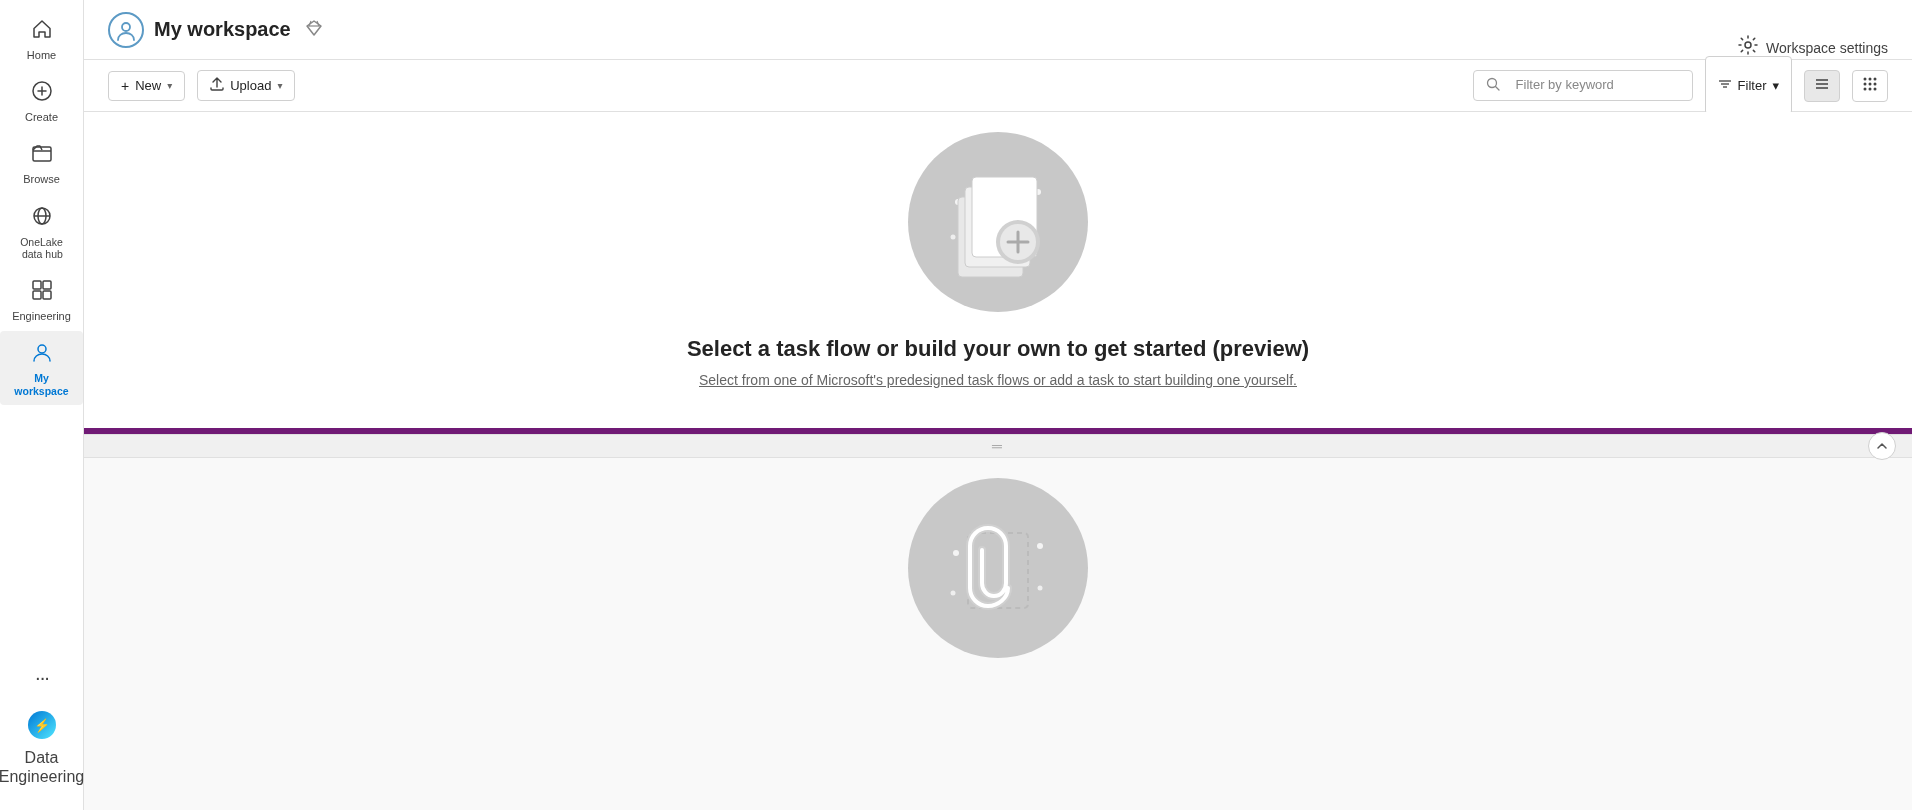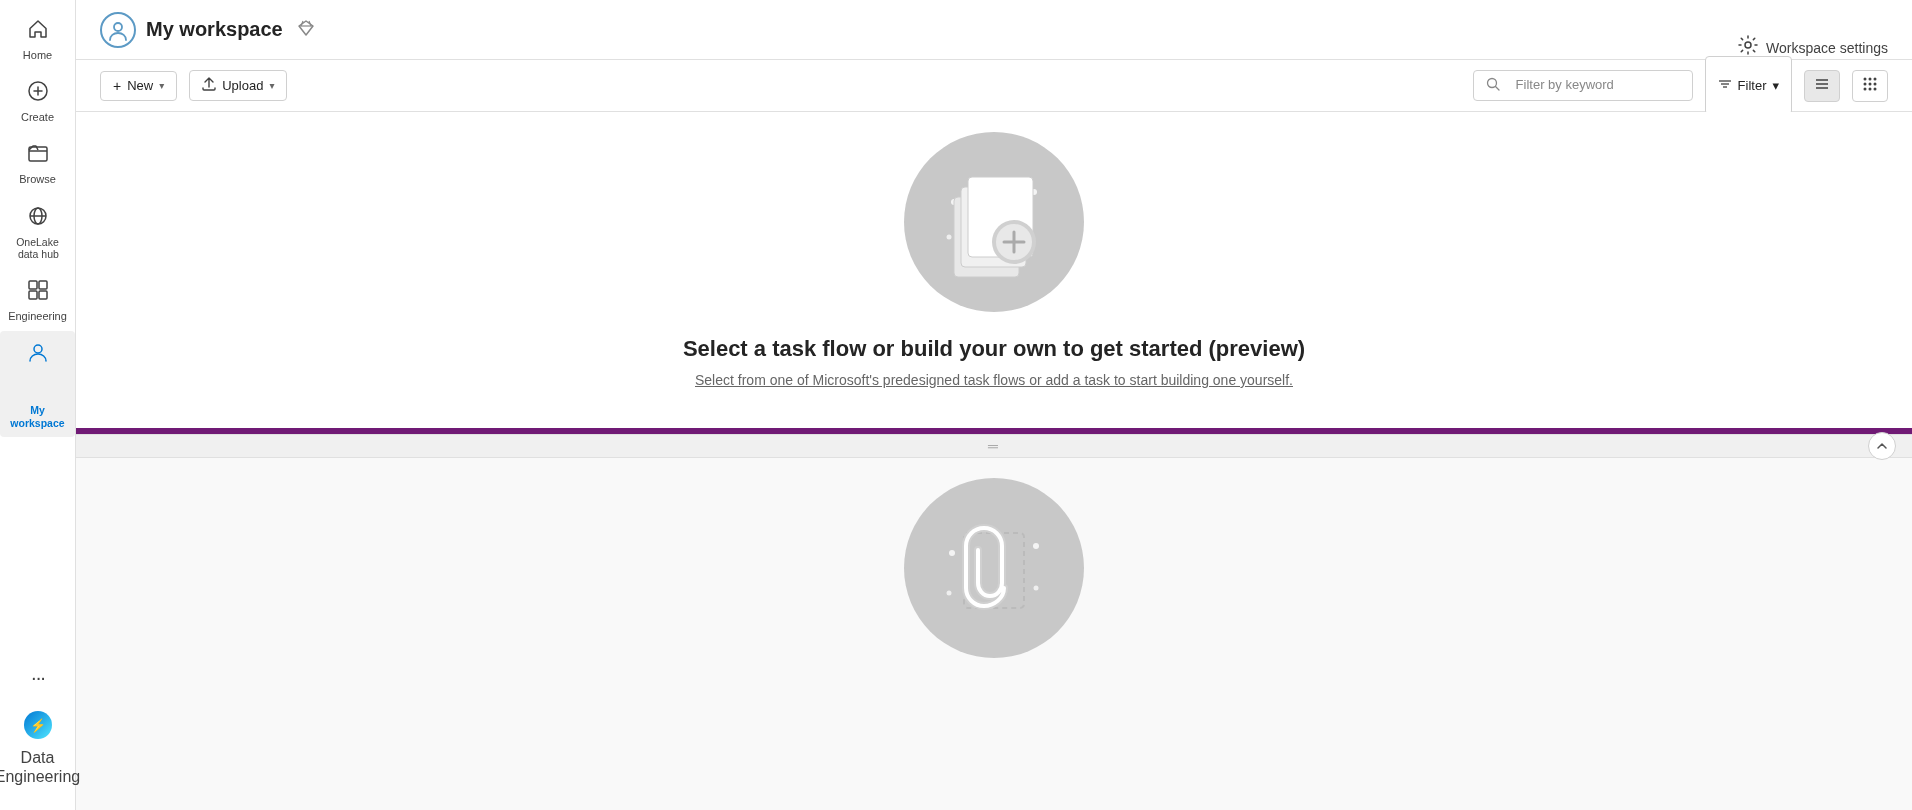--- a/index.html
+++ b/index.html
@@ -1,20 +1,20 @@
 <!DOCTYPE html>
 <html><head>
   <meta charset="utf-8">
   <style>
     * { box-sizing: border-box; margin: 0; padding: 0; }
     body { font-family: 'Segoe UI', sans-serif; background: #f3f2f1; display: flex; height: 810px; overflow: hidden; }
 
     
     .sidebar {
-      width: 76px;
+      width: 84px;
       background: #ffffff;
       border-right: 1px solid #e0e0e0;
       display: flex;
       flex-direction: column;
       align-items: center;
       padding: 8px 0;
       gap: 0;
       flex-shrink: 0;
       z-index: 10;
     }
@@ -331,21 +331,21 @@
     <span class="label">Engineering</span>
   </div>
 
   <div class="sidebar-item active">
     <span class="icon">
       <svg width="22" height="22" viewBox="0 0 22 22" fill="none">
         <circle cx="11" cy="8" r="4" stroke="#0078d4" stroke-width="1.5"></circle>
         <path d="M3 20c0-4 3.6-7 8-7s8 3 8 7" stroke="#0078d4" stroke-width="1.5" stroke-linecap="round"></path>
       </svg>
     </span>
-    <span class="label" style="white-space:pre-line;text-align:center;font-size:10.5px;color:#0078d4;margin-top:32px;">My
+    <span class="label" style="white-space:pre-line;text-align:center;font-size:10.5px;color:#0078d4;">My
 workspace</span>
   </div>
 
   <div class="sidebar-spacer"></div>
 
   <div class="sidebar-bottom">
     <div class="sidebar-item">
       <span class="icon" style="font-size:20px;letter-spacing:-2px;">···</span>
     </div>
 

